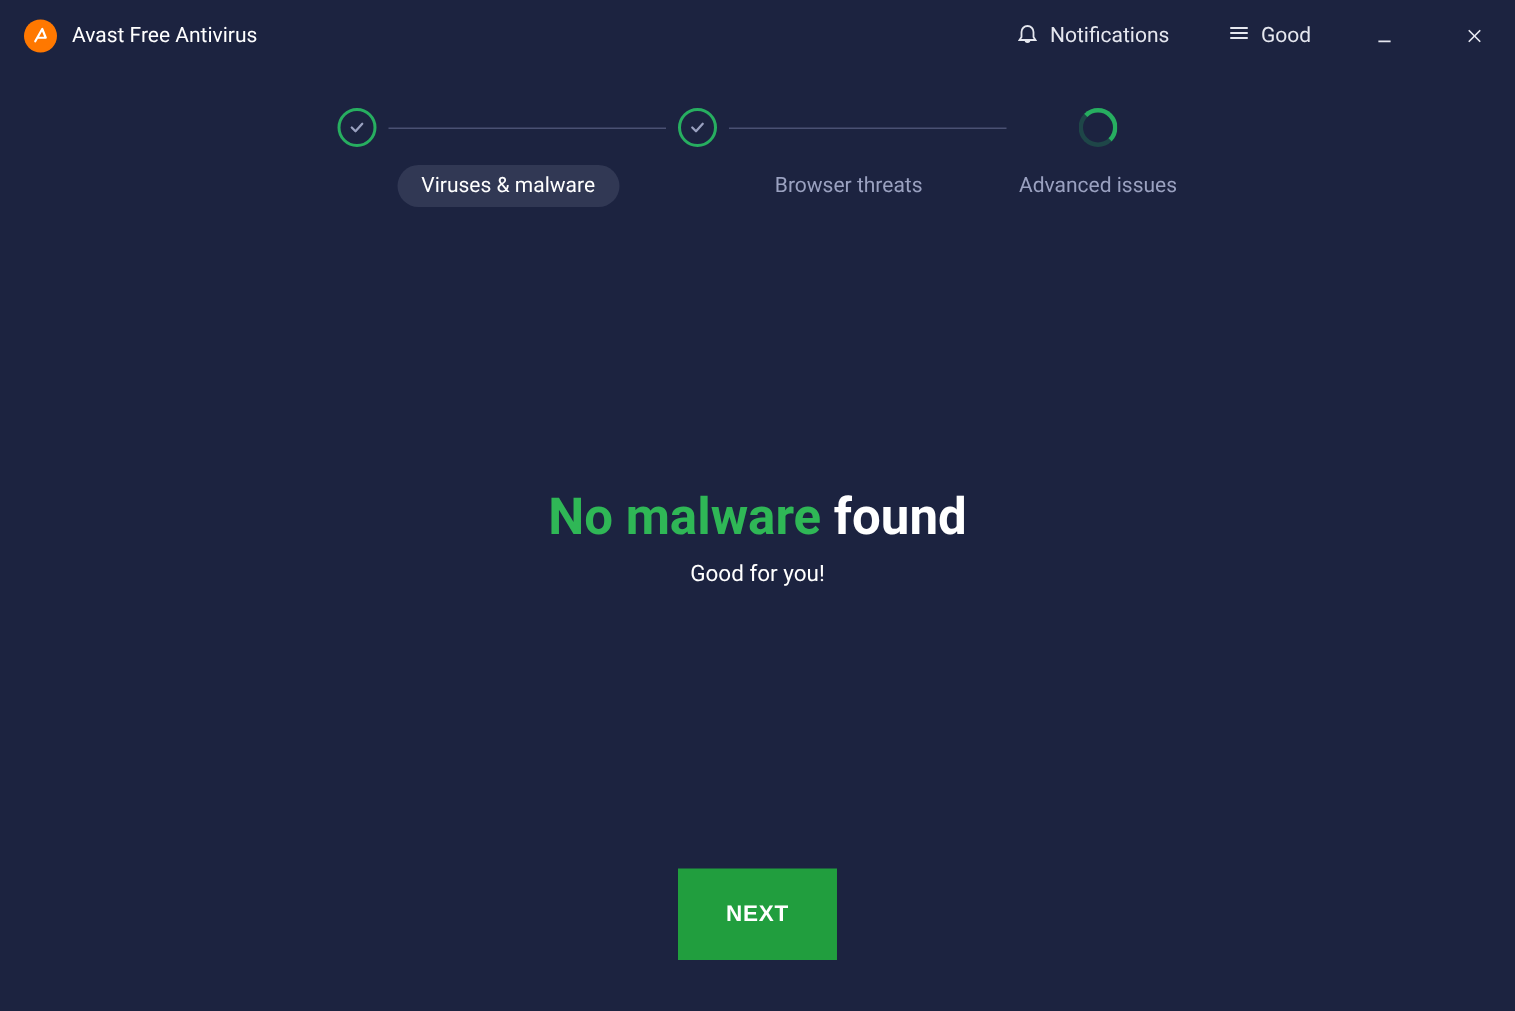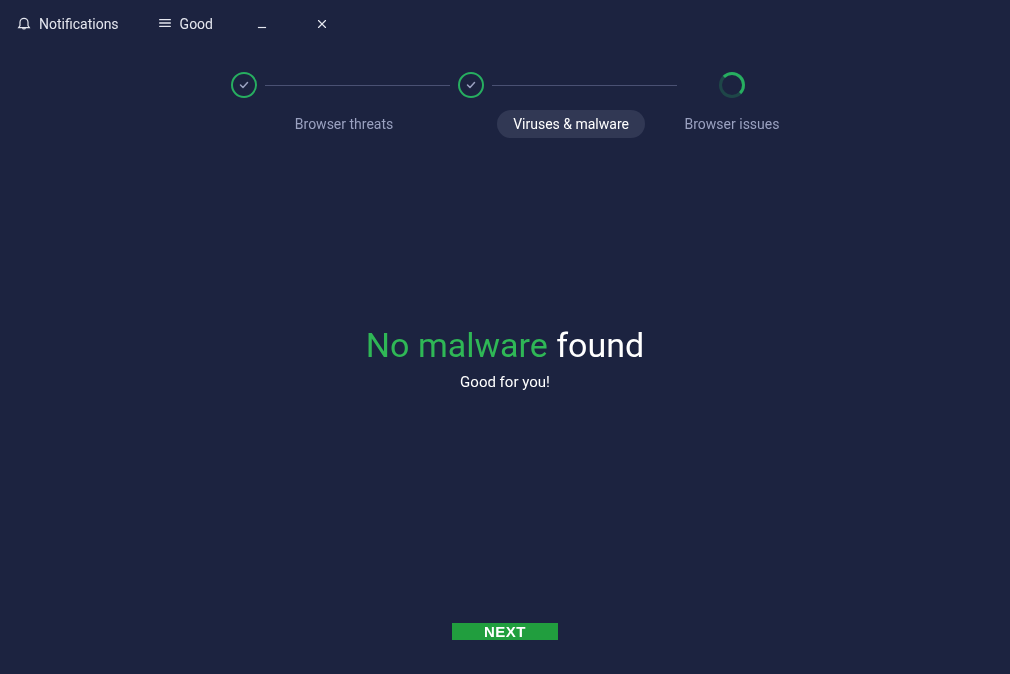--- a/index.html
+++ b/index.html
@@ -140,21 +140,21 @@
       position: absolute;
       top: 325px;
       left: 0;
       right: 0;
       display: flex;
       flex-direction: column;
       align-items: center;
     }
     .headline {
       font-size: 34px;
-      font-weight: 400;
+      font-weight: 700;
       color: #ffffff;
       text-align: center;
     }
     .headline .green {
       color: #2fb756;
     }
     .subhead {
       color: #ffffff;
       font-size: 15px;
       margin-top: 8px;
@@ -165,28 +165,36 @@
       position: absolute;
       bottom: 34px;
       left: 50%;
       transform: translateX(-50%);
       background: #219e3e;
       color: #ffffff;
       font-size: 15px;
       font-weight: 700;
       letter-spacing: 0.5px;
       border: none;
-      padding: 0 32px;
+      padding: 22px 32px;
       cursor: pointer;
     }
   </style>
 </head>
 <body>
 
 <div class="titlebar">
+  <div class="titlebar-left">
+    <div class="logo">
+      <svg viewBox="0 0 24 24" fill="none" stroke="#ffffff" stroke-width="2.5" stroke-linecap="round" stroke-linejoin="round">
+        <path d="M6 18 L14 4 L18 14 L10 14"></path>
+      </svg>
+    </div>
+    <div class="app-title">Avast Free Antivirus</div>
+  </div>
   <div class="titlebar-right">
     <div class="titlebar-item">
       <span>
         <svg viewBox="0 0 24 24" fill="none" stroke="currentColor" stroke-width="1.8">
           <path d="M18 16v-5a6 6 0 10-12 0v5l-2 3h16l-2-3z"></path>
           <path d="M10 19a2 2 0 004 0"></path>
         </svg>
       </span>
       <span>Notifications</span>
     </div>
@@ -217,40 +225,40 @@
 <div class="stepper">
   <div class="step">
     <div class="step-icon-row">
       <div class="step-circle">
         <svg viewBox="0 0 24 24" fill="none" stroke="#9aa1c0" stroke-width="3" stroke-linecap="round" stroke-linejoin="round">
           <polyline points="5 12 10 17 19 7"></polyline>
         </svg>
       </div>
       <div class="step-line"></div>
     </div>
-    <div class="step-label">Browser threats</div>
+    <div class="step-label active">Viruses &amp; malware</div>
   </div>
 
   <div class="step">
     <div class="step-icon-row">
       <div class="step-circle">
         <svg viewBox="0 0 24 24" fill="none" stroke="#9aa1c0" stroke-width="3" stroke-linecap="round" stroke-linejoin="round">
           <polyline points="5 12 10 17 19 7"></polyline>
         </svg>
       </div>
       <div class="step-line"></div>
     </div>
-    <div class="step-label active">Viruses &amp; malware</div>
+    <div class="step-label">Browser threats</div>
   </div>
 
   <div class="step">
     <div class="step-icon-row">
       <div class="step-circle spinner"></div>
     </div>
-    <div class="step-label">Browser issues</div>
+    <div class="step-label">Advanced issues</div>
   </div>
 </div>
 
 <div class="content">
   <div class="headline">
     <span class="green">No malware</span><span> found</span>
   </div>
   <div class="subhead">Good for you!</div>
 </div>
 

